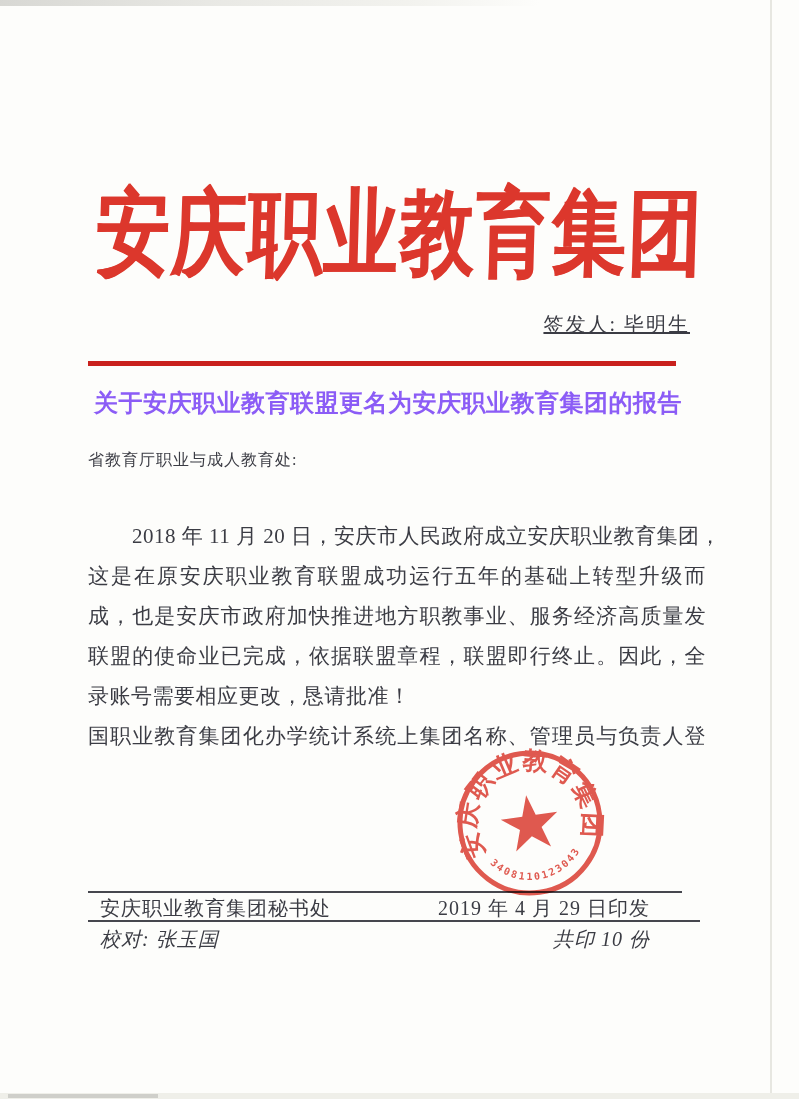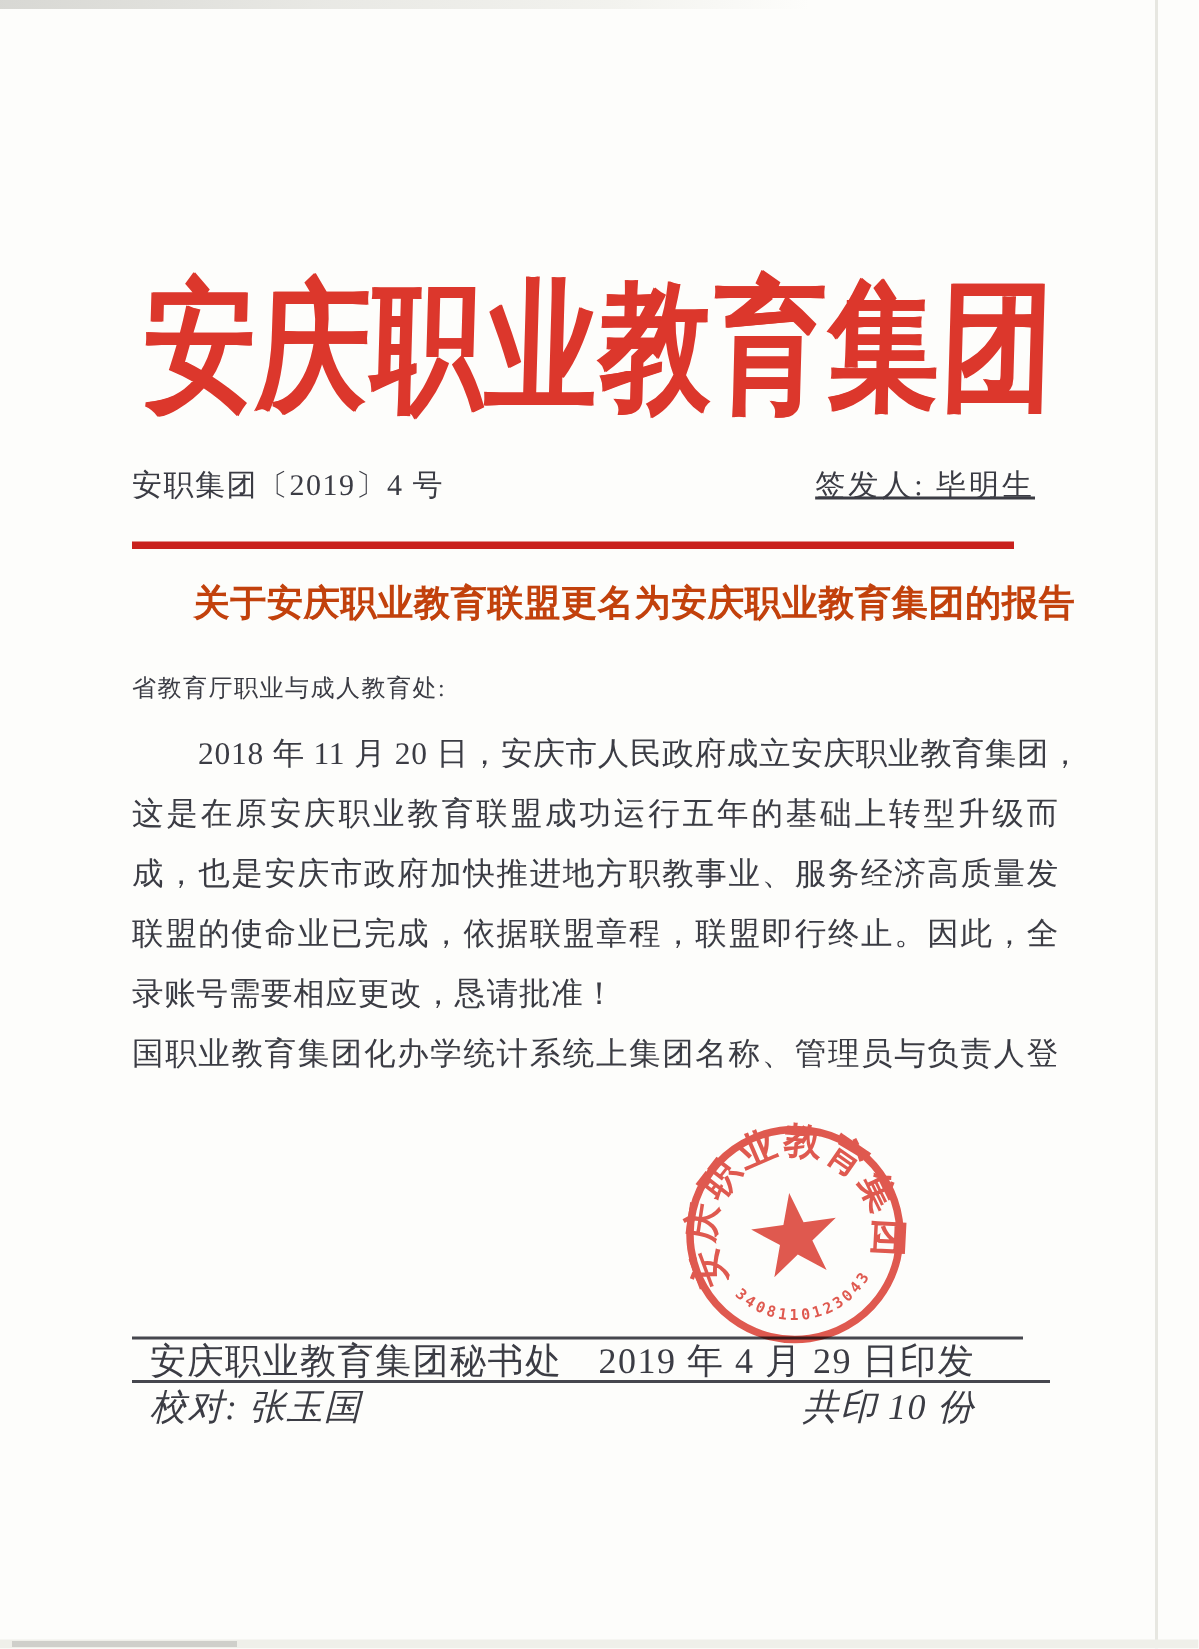--- a/index.html
+++ b/index.html
@@ -30,62 +30,61 @@
 
   
   .docnum-row{left:88px;top:310px;width:602px;height:28px;font-size:20px;line-height:28px;}
   .docnum{position:absolute;left:0;top:0;letter-spacing:1px;}
   .issuer{position:absolute;right:0;top:0;letter-spacing:2px;text-decoration:underline;}
 
   .red-rule{left:88px;top:361px;width:588px;height:5px;background:#c9211d;}
 
   .doc-title{
     left:88px;top:386px;width:600px;height:34px;line-height:34px;
-    text-align:center;font-size:24px;font-weight:bold;color:#c2410c;
+    text-align:center;font-size:24px;font-weight:bold;color:#8b5cf6;
     font-family:"Liberation Sans","DejaVu Sans",sans-serif;
-    white-space:nowrap;letter-spacing:0.5px;margin-left:35px;
+    white-space:nowrap;letter-spacing:0.5px;
   }
 
   .salutation{left:88px;top:445px;width:620px;height:30px;line-height:30px;font-size:16px;letter-spacing:1px;}
 
   .body-par{left:88px;top:482px;width:618px;}
   .bline{
     height:40px;line-height:40px;font-size:21px;
     text-align:justify;text-align-last:justify;
     letter-spacing:0.5px;white-space:nowrap;
   }
-  .bline.first{padding-left:44px;width:574px;}
+  .bline.first{padding-left:44px;width:574px;margin-top:34px;}
   .bline.last{text-align-last:left;}
 
   
   .seal{left:448px;top:741px;width:164px;height:164px;z-index:2;
     transform:rotate(-8deg);mix-blend-mode:multiply;opacity:.88;}
   .seal svg{display:block;}
 
   
   .f-rule1{left:88px;top:891px;width:594px;height:2px;background:#46474e;}
   .f-rule2{left:88px;top:920px;width:612px;height:2px;background:#46474e;}
-  .f-row{left:88px;width:562px;height:26px;line-height:26px;font-size:24px;}
+  .f-row{left:88px;width:562px;height:26px;line-height:26px;font-size:20px;}
   .f-row1{top:895px;}
   .f-row2{top:926px;font-style:italic;}
   .f-left{position:absolute;left:12px;top:0;letter-spacing:1px;}
   .f-right{position:absolute;right:0;top:0;letter-spacing:1px;text-align:right;}
 </style>
 </head>
 <body>
 
 <div class="abs scan-top"></div>
 <div class="abs edge-right"></div>
 <div class="abs edge-bottom"></div>
 <div class="abs edge-bottom-smudge"></div>
 
 <div class="abs masthead">安庆职业教育集团</div>
 
 <div class="abs docnum-row">
-  <span class="docnum">安职集团〔2019〕4 号</span>
   <span class="issuer">签发人: 毕明生</span>
 </div>
 
 <div class="abs red-rule"></div>
 
 <div class="abs doc-title">关于安庆职业教育联盟更名为安庆职业教育集团的报告</div>
 
 <div class="abs salutation">省教育厅职业与成人教育处:</div>
 
 <div class="abs body-par">

